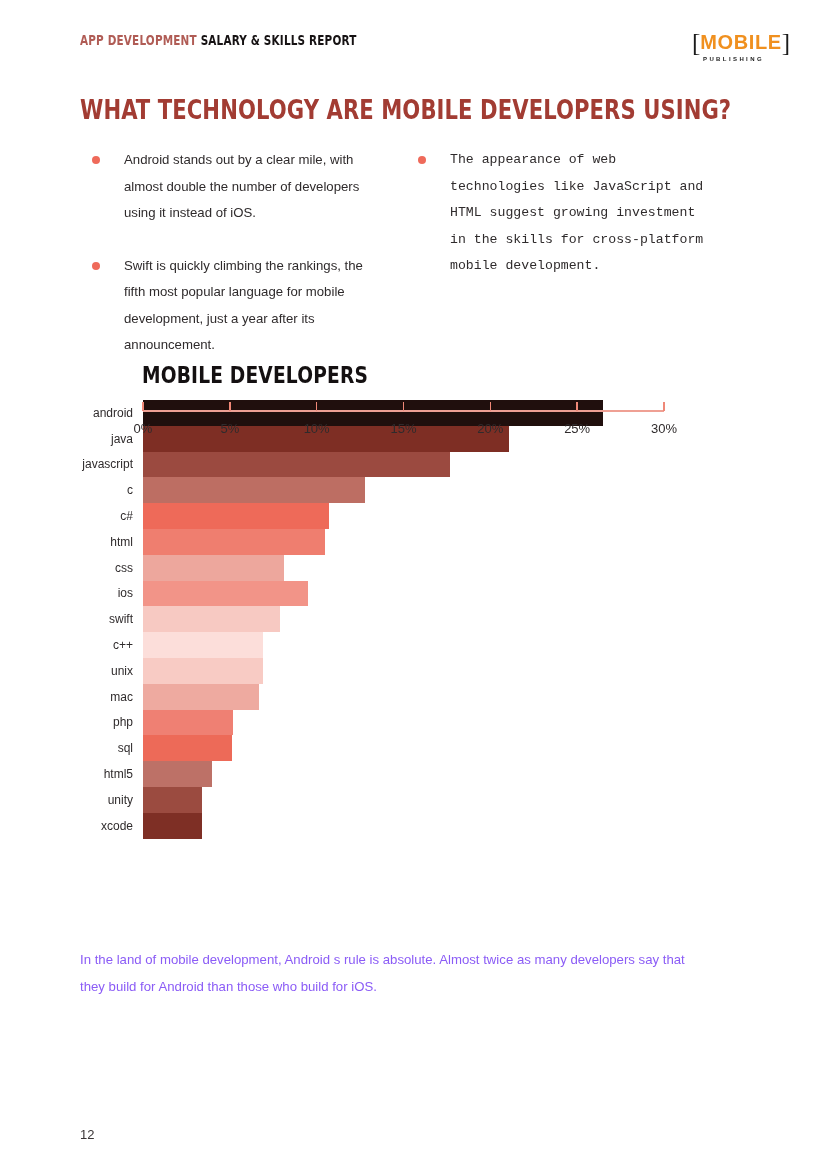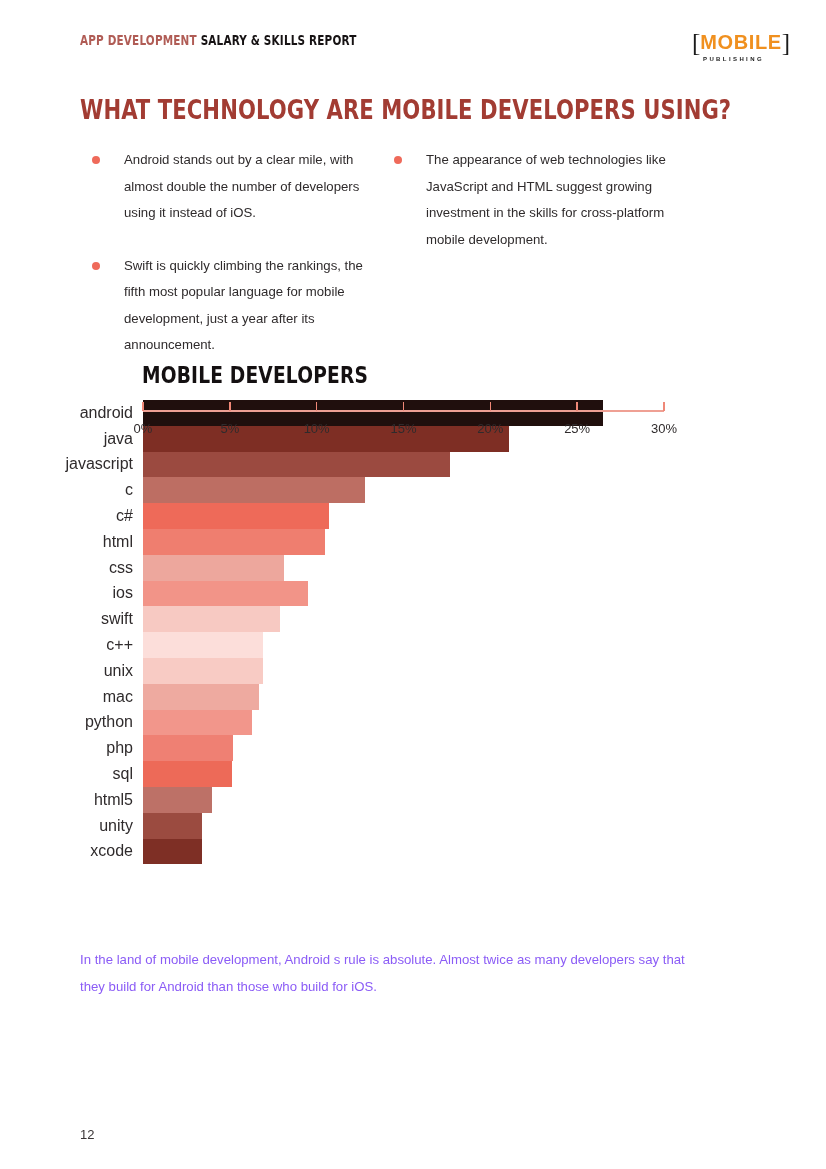--- a/index.html
+++ b/index.html
@@ -97,22 +97,23 @@
   
   .bullets-left {
     position: absolute;
     top: 147px;
     left: 92px;
     width: 290px;
   }
   .bullets-right {
     position: absolute;
     top: 147px;
-    left: 394px;
+    left: 418px;
     width: 290px;
+    font-family: Liberation Mono, monospace;
   }
   .bullet {
     position: relative;
     padding-left: 32px;
     margin-bottom: 26px;
     font-size: 13.2px;
     line-height: 26.5px;
     color: #2f2b2c;
   }
   .bullet:last-child { margin-bottom: 0; }
@@ -158,21 +159,21 @@
     height: 25.8px;
     width: 826px;
   }
   .row-label {
     position: absolute;
     left: 0;
     width: 133px;
     top: 50%;
     transform: translateY(-50%);
     text-align: right;
-    font-size: 16px;
+    font-size: 12px;
     color: #2f2b2c;
     line-height: 1;
   }
   .row-bar {
     position: absolute;
     left: 143px;
     top: 0;
     height: 25.8px;
   }
 
@@ -309,24 +310,20 @@
           <div class="row-label">c++</div>
           <div class="row-bar" style="width: 119.83px; background: rgb(252, 222, 218);"></div>
         </div>
         <div class="row">
           <div class="row-label">unix</div>
           <div class="row-bar" style="width: 119.83px; background: rgb(248, 203, 196);"></div>
         </div>
         <div class="row">
           <div class="row-label">mac</div>
           <div class="row-bar" style="width: 116.357px; background: rgb(238, 170, 160);"></div>
-        </div>
-        <div class="row">
-          <div class="row-label">python</div>
-          <div class="row-bar" style="width: 109.41px; background: rgb(242, 150, 139);"></div>
         </div>
         <div class="row">
           <div class="row-label">php</div>
           <div class="row-bar" style="width: 90.3067px; background: rgb(239, 128, 115);"></div>
         </div>
         <div class="row">
           <div class="row-label">sql</div>
           <div class="row-bar" style="width: 88.57px; background: rgb(237, 106, 88);"></div>
         </div>
         <div class="row">

